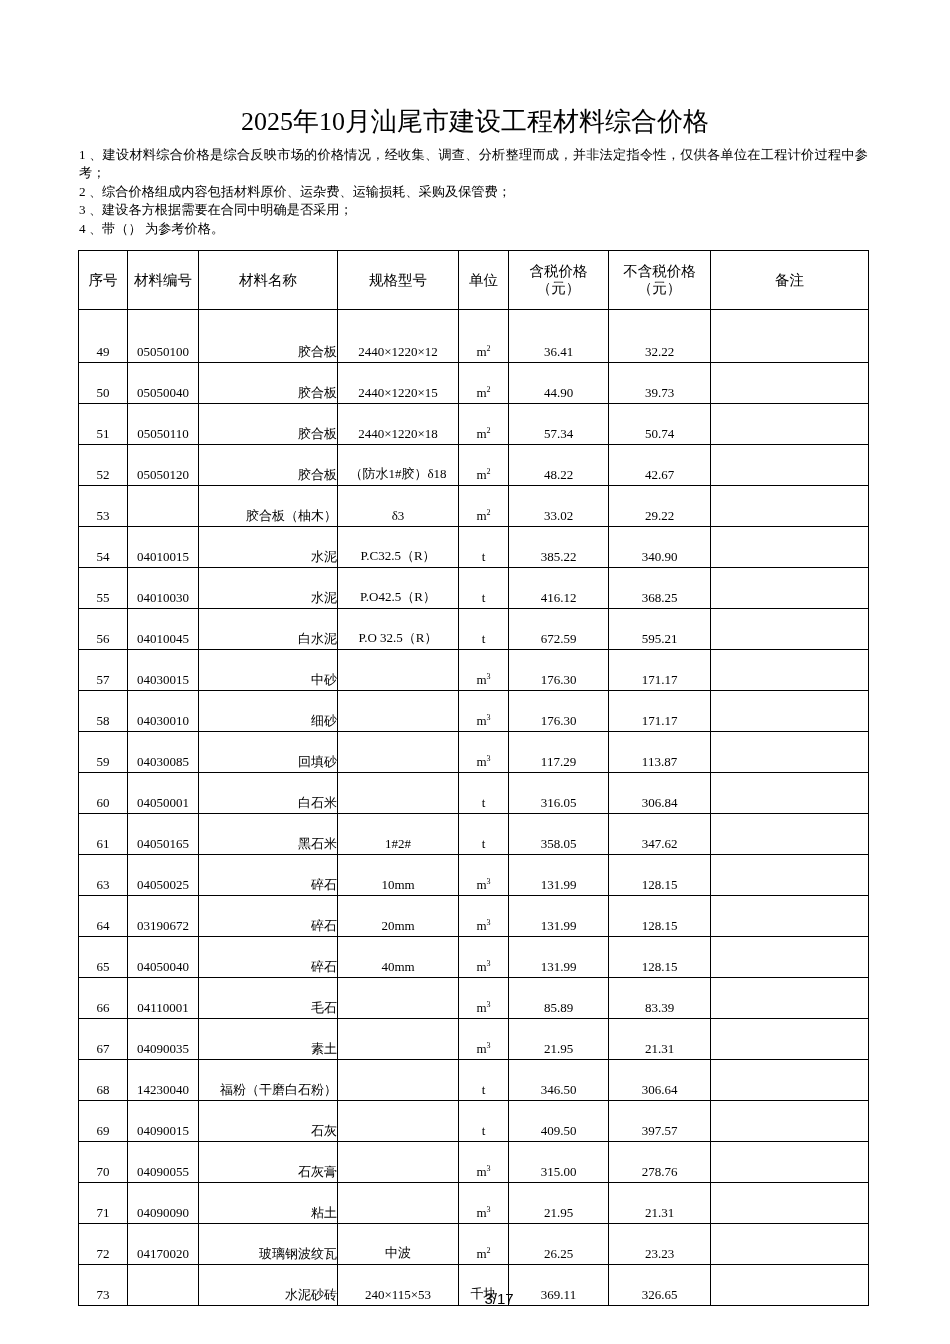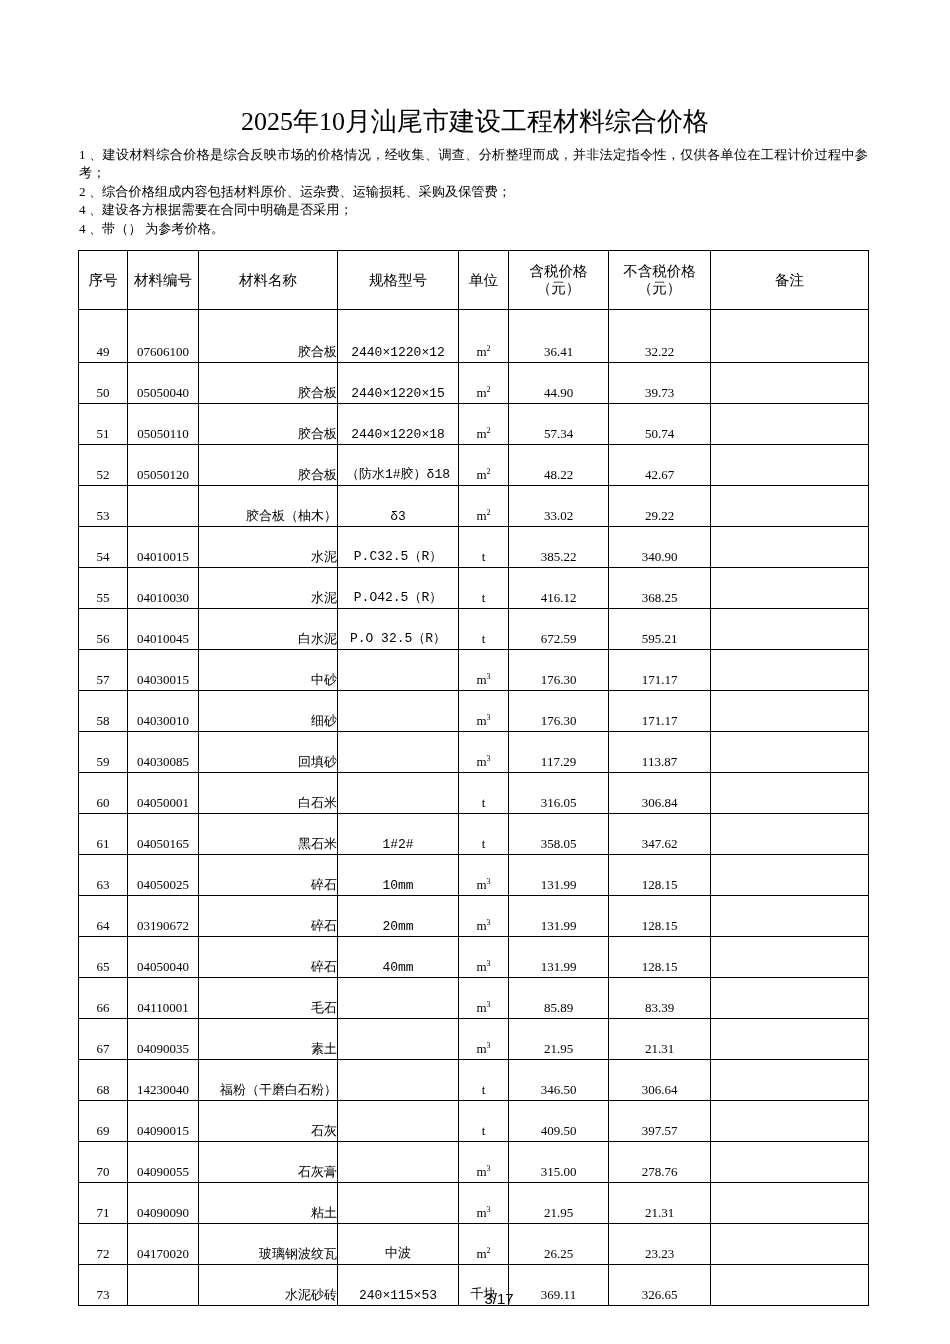--- a/index.html
+++ b/index.html
@@ -67,21 +67,21 @@
     height: 58px;
     font-size: 14.5px;
     line-height: 17px;
   }
   table.price-table thead th .hdr2 {
     display: block;
   }
   td.c-idx     { text-align: center; }
   td.c-code    { text-align: center; font-size: 12.6px; }
   td.c-name    { text-align: right; padding-left: 4px; }
-  td.c-spec    { text-align: center; font-size: 12.6px; font-family: Liberation Mono, monospace; }
+  td.c-spec    { text-align: center; font-size: 12.6px; }
   td.c-unit    { text-align: center; font-size: 12px; margin-left: 48px; }
   td.c-pricein { text-align: center; font-size: 12.8px; }
   td.c-priceex { text-align: center; font-size: 12.8px; }
   td.c-note    { text-align: center; }
 
   td .txt { display: block; padding-bottom: 2px; }
   td.c-name .txt { line-height: 16px; }
   .row-tall td { height: 40px; }
   .row-short td { height: 40px; vertical-align: top; }
   .row-short td.c-idx,
@@ -105,21 +105,21 @@
 </head>
 <body>
 
 <div class="page">
 
   <div class="doc-title">2025年10月汕尾市建设工程材料综合价格</div>
 
   <div class="intro">
     <p>1 、建设材料综合价格是综合反映市场的价格情况，经收集、调查、分析整理而成，并非法定指令性，仅供各单位在工程计价过程中参考；</p>
     <p>2 、综合价格组成内容包括材料原价、运杂费、运输损耗、采购及保管费；</p>
-    <p>4 、建设各方根据需要在合同中明确是否采用；</p>
+    <p>3 、建设各方根据需要在合同中明确是否采用；</p>
     <p>4 、带（） 为参考价格。</p>
   </div>
 
   <table class="price-table">
     <colgroup>
       <col style="width:49px">
       <col style="width:71px">
       <col style="width:139px">
       <col style="width:121px">
       <col style="width:50px">
@@ -156,21 +156,21 @@
           <span>备注</span>
         </th>
       </tr>
     </thead>
     <tbody id="table-body">
         <tr class="row-first">
           <td class="c-idx">
             <span class="txt">49</span>
           </td>
           <td class="c-code">
-            <span class="txt">07606100</span>
+            <span class="txt">05050100</span>
           </td>
           <td class="c-name">
             <span class="txt">胶合板</span>
           </td>
           <td class="c-spec">
             <span class="txt">2440×1220×12</span>
           </td>
           <td class="c-unit">
             <span class="txt">m<sup>2</sup></span>
           </td>

